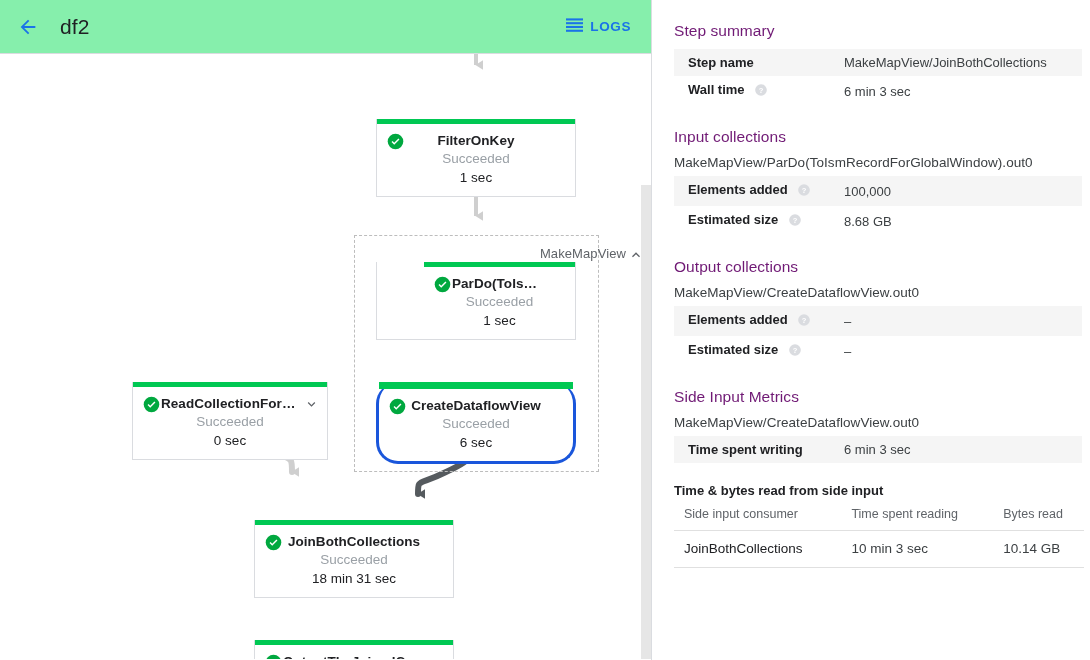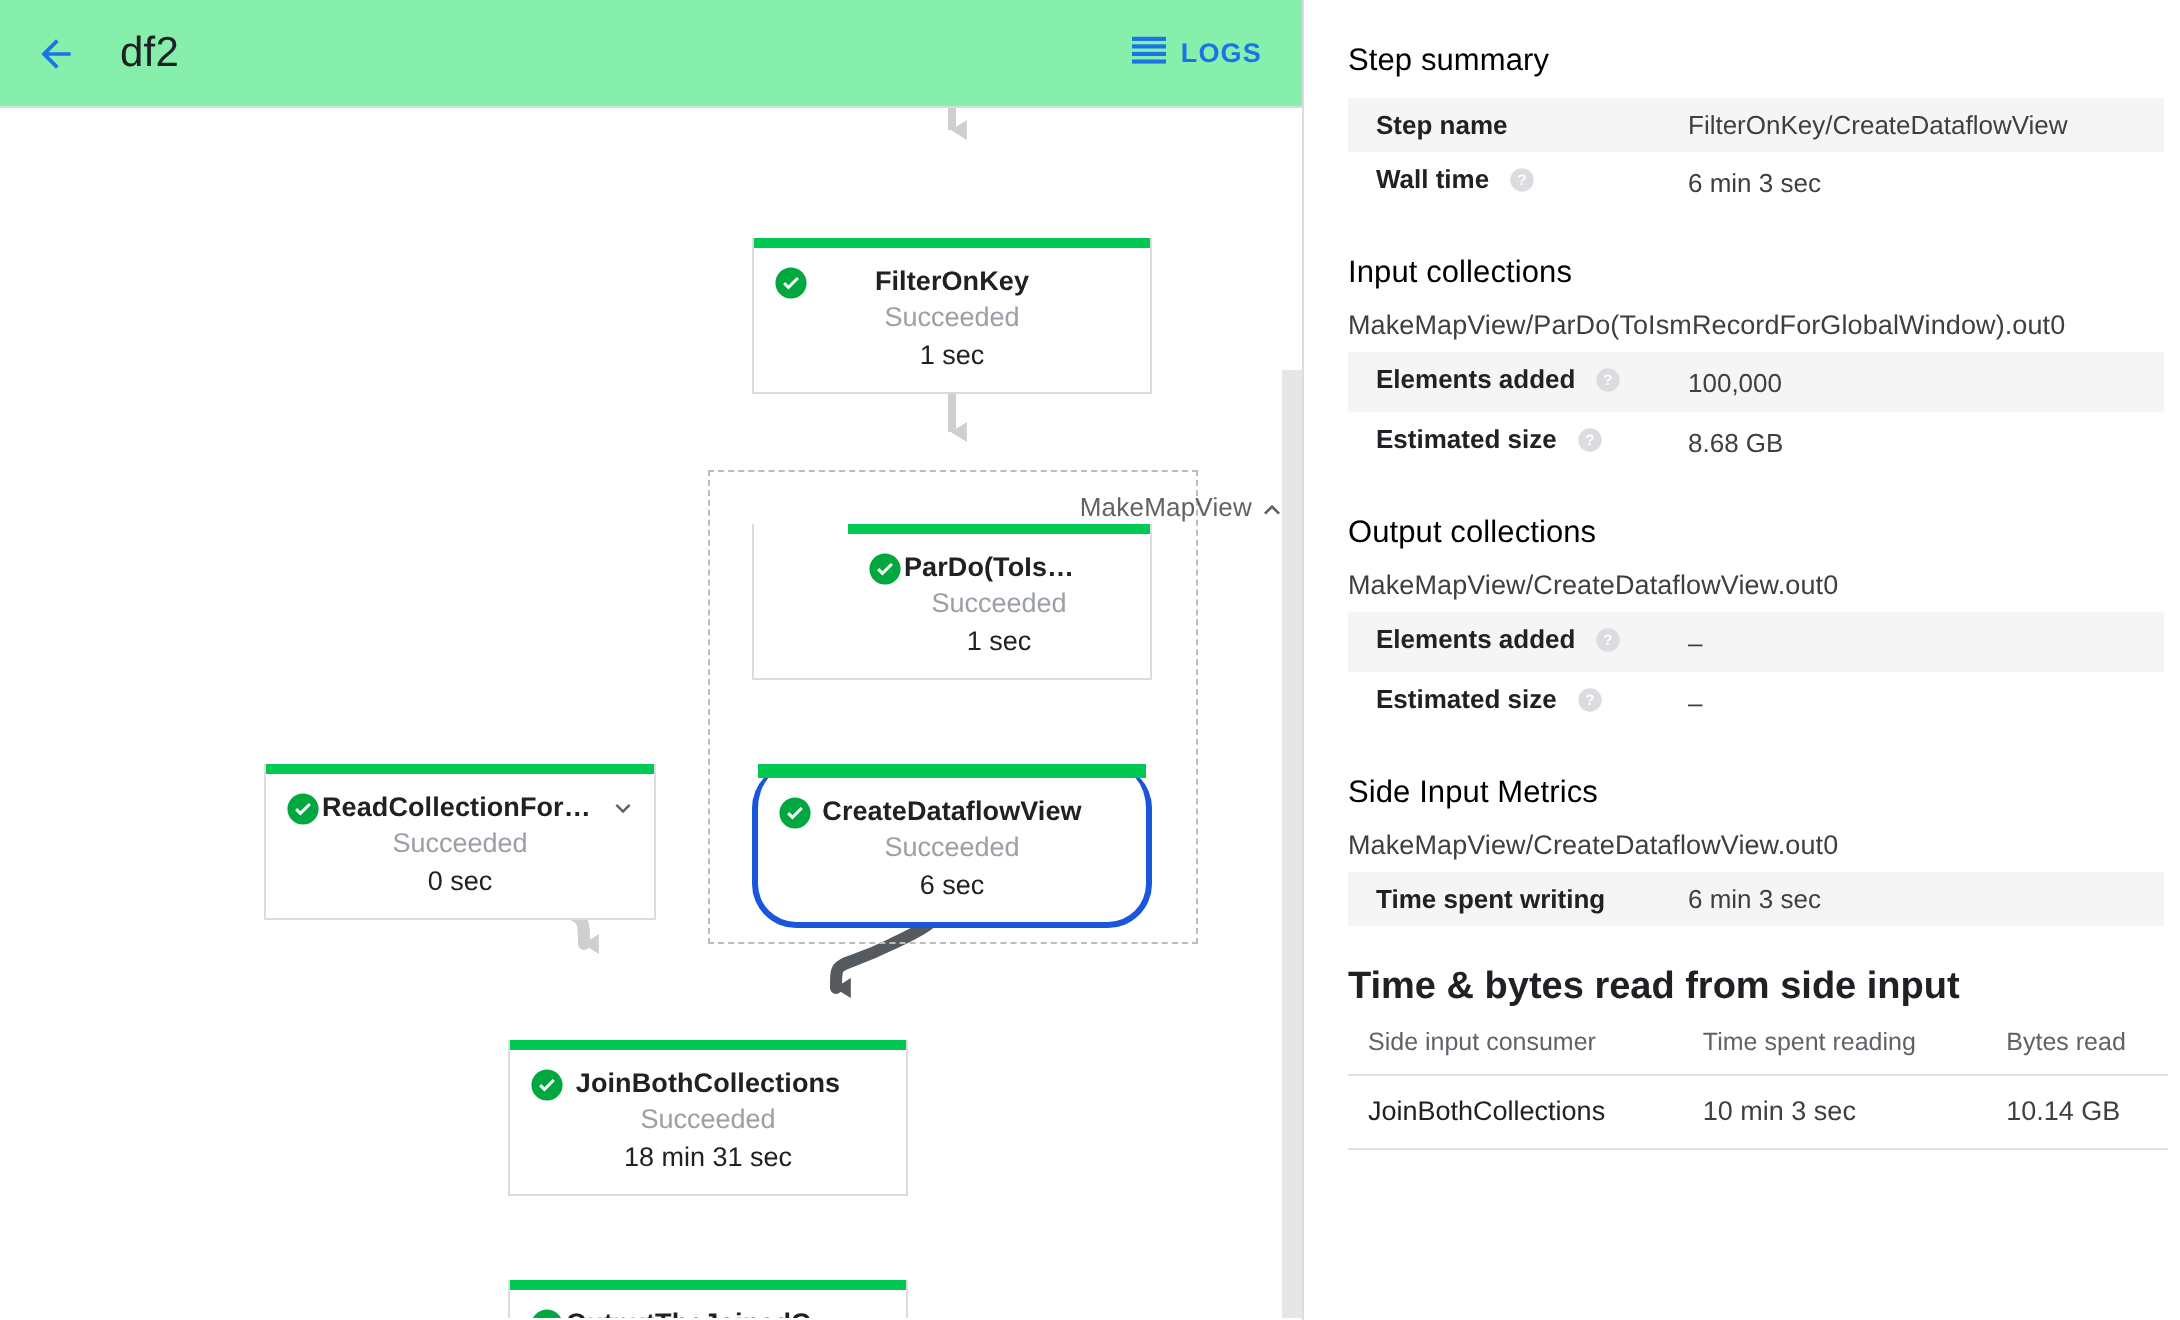--- a/index.html
+++ b/index.html
@@ -139,41 +139,41 @@
   .close-btn {
     width: 28px; height: 28px;
     display: flex; align-items: center; justify-content: center;
     cursor: pointer;
   }
   .panel-title {
     font-size: 19px; color: #202124; margin-left: 25px; font-weight: 400;
   }
   .panel-body { padding: 22px 8px 0 22px; }
   .sec-head {
-    font-size: 15.5px; color: #000000; font-weight: 400;
+    font-size: 15.5px; color: #701a75; font-weight: 400;
     margin: 0 0 9px 0; letter-spacing: .05px;
   }
   .sec-head.mt { margin-top: 22px; }
   .coll-name {
     font-size: 13.5px; color: #3c4043; margin-bottom: 6px;
     letter-spacing: .05px;
   }
   .kv-table { width: 100%; border-collapse: collapse; margin-bottom: 2px; }
   .kv-table tr.striped { background: #f5f5f5; }
   .kv-table td {
     padding: 6px 0 6px 14px;
     font-size: 13px; color: #202124; vertical-align: middle;
   }
   .kv-table td.k { font-weight: bold; width: 170px; white-space: nowrap; }
   .kv-table td.v { color: #3c4043; font-weight: 400; padding-left: 0; }
   .help-dot {
     display: inline-block; vertical-align: -3px; margin-left: 6px; cursor: pointer;
   }
   .sub-head {
-    font-size: 19px; font-weight: bold; color: #202124;
+    font-size: 13px; font-weight: bold; color: #202124;
     margin-top: 20px; margin-bottom: 2px;
   }
   .si-table { width: 410px; border-collapse: collapse; }
   .si-table th {
     font-size: 12.5px; font-weight: 400; color: #5f6368;
     text-align: left; padding: 7px 0 9px 10px;
     border-bottom: 1px solid #e0e0e0;
   }
   .si-table th.num { text-align: left; }
   .si-table td {
@@ -347,21 +347,21 @@
   <div class="right-pane">
 
 
     <div class="panel-body">
 
       <div class="sec-head">Step summary</div>
       <table class="kv-table">
         <tbody>
             <tr class="striped">
           <td class="k">Step name</td>
-          <td class="v">FilterOnKey/CreateDataflowView</td>
+          <td class="v">MakeMapView/JoinBothCollections</td>
         </tr>
         <tr>
           <td class="k">
             <span>Wall time</span>
             <span class="help-dot">
               <svg width="14" height="14" viewBox="0 0 24 24">
                     <circle cx="12" cy="12" r="10" fill="#dadce0"></circle>
                     <text x="12" y="16.5" text-anchor="middle" font-size="13" font-family="Liberation Sans, sans-serif" fill="#fff">?</text>
                   </svg>
             </span>

